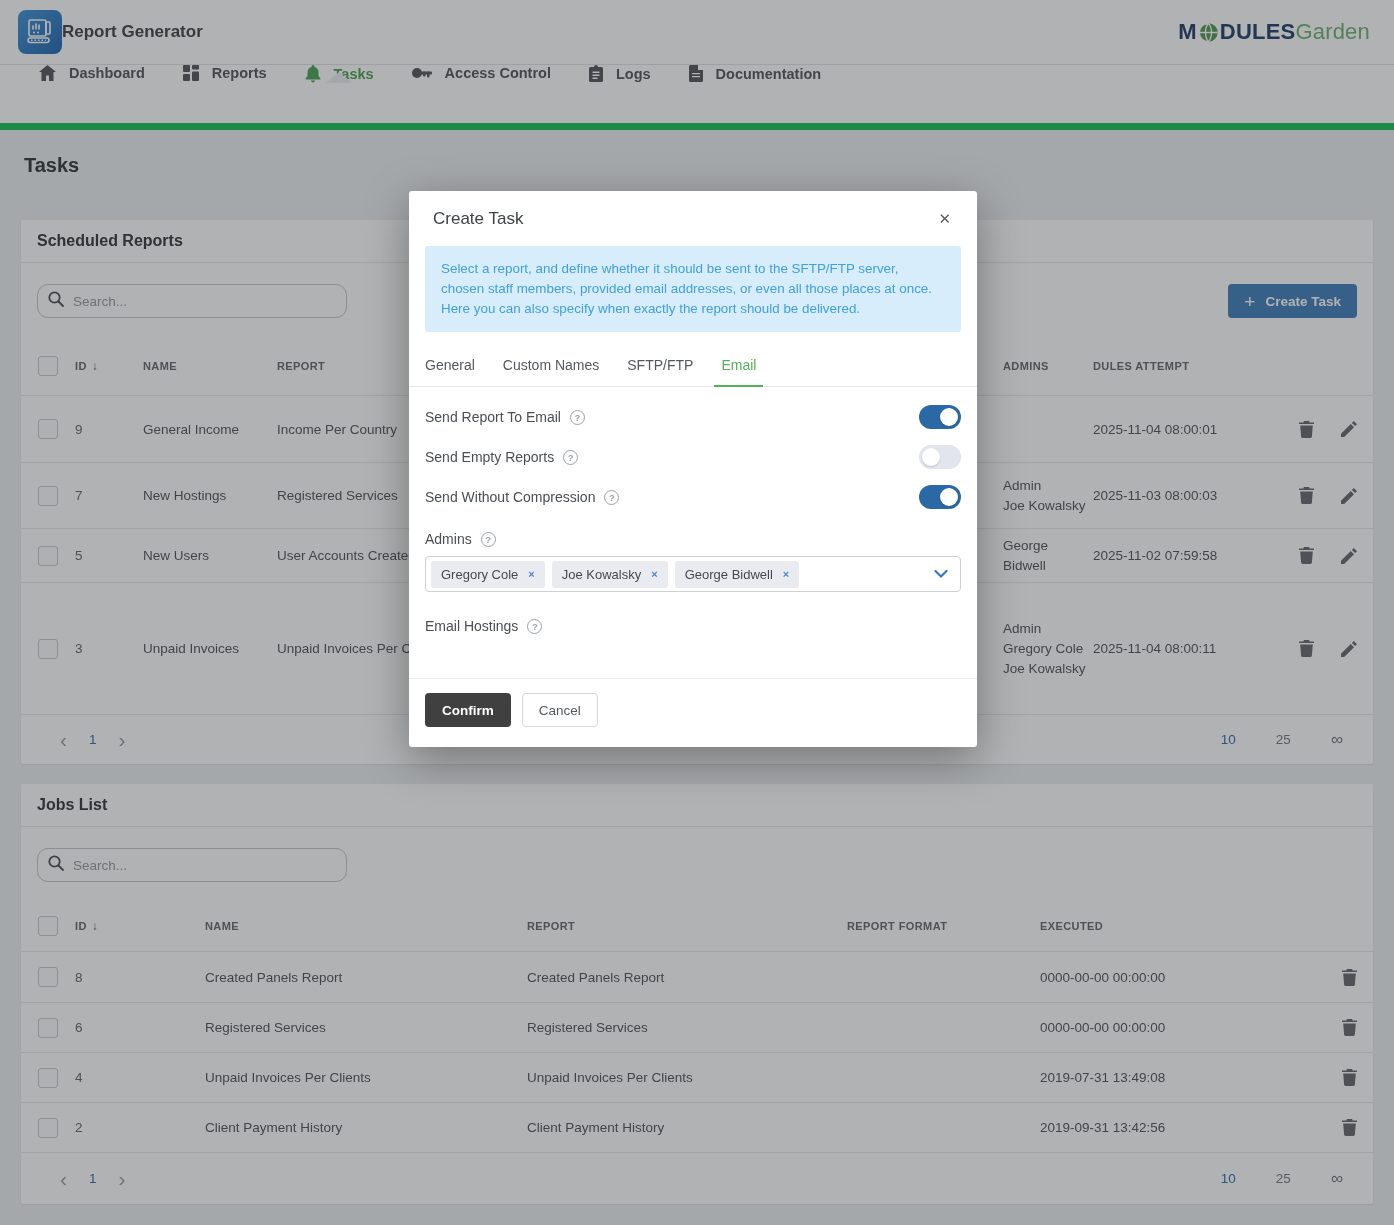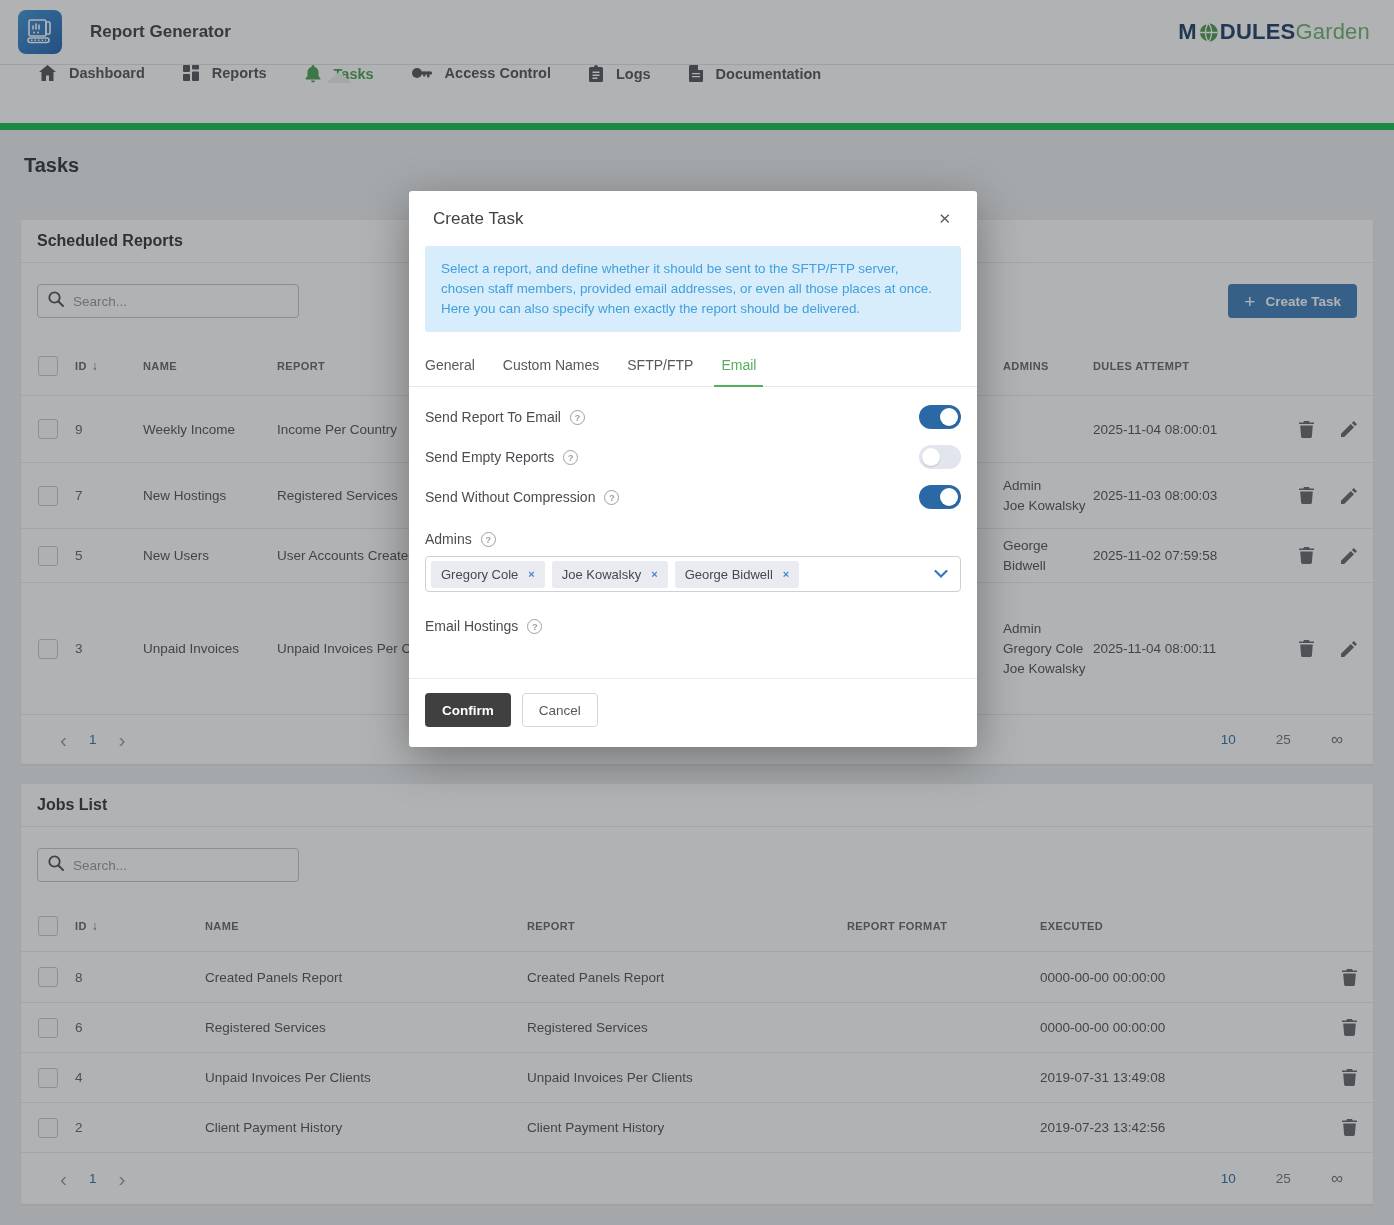--- a/index.html
+++ b/index.html
@@ -2,21 +2,21 @@
 <html><head>
 <meta charset="utf-8">
 <style>
   * { margin:0; padding:0; box-sizing:border-box; }
   html,body { width:1394px; height:1225px; }
   body { font-family:"Liberation Sans", sans-serif; background:#eef0f2; position:relative; overflow:hidden; }
 
   
   .topbar { height:65px; background:#fff; border-bottom:1px solid #e4e6e8;
             display:flex; align-items:center; justify-content:space-between; padding:0 24px 0 18px; }
-  .app-id { display:flex; align-items:center; gap:28px; }
+  .app-id { display:flex; align-items:center; gap:0; }
   .app-logo { width:44px; height:44px; border-radius:8px;
               background:linear-gradient(135deg,#4a9bd8,#2f6fb8);
               display:flex; align-items:center; justify-content:center; }
   .app-title { font-size:17px; font-weight:700; color:#4a4e52; }
   .brand { display:flex; align-items:center; font-size:22px; letter-spacing:.2px; }
   .brand .b-m, .brand .b-dules { font-weight:800; color:#2d4a73; }
   .brand .globe { width:21px; height:21px; margin:0 1px; display:inline-flex; }
   .brand .b-garden { font-weight:400; color:#76b87a; }
 
   
@@ -33,21 +33,21 @@
 
   
   .main { padding:0 21px; }
   .page-title { font-size:20px; font-weight:700; color:#3e4246; margin:24px 3px 43px; }
 
   .card { background:#fff; border-radius:2px; box-shadow:0 1px 2px rgba(40,44,48,.08); }
   .card + .card { margin-top:20px; }
   .card-title { padding:11px 16px; font-size:16px; font-weight:700; color:#3f4346;
                 border-bottom:1px solid #e9ebed; line-height:20px; }
   .toolbar { padding:21px 16px 18px; display:flex; align-items:center; justify-content:space-between; }
-  .search { width:262px; height:34px; border:1px solid #c6cacd; border-radius:4px;
+  .search { width:310px; height:34px; border:1px solid #c6cacd; border-radius:11px;
             display:flex; align-items:center; padding:0 10px; background:#fff; }
   .search input { border:0; outline:0; flex:1; font-family:"Liberation Sans",sans-serif;
                   font-size:13.5px; color:#55595d; margin-left:9px; background:transparent; }
   .search input::placeholder { color:#9ba1a6; }
   .btn-primary { display:flex; align-items:center; gap:10px; background:#4c86c0; color:#fff;
                  border:0; border-radius:4px; height:34px; padding:0 16px; font-size:13.5px;
                  font-weight:700; font-family:"Liberation Sans",sans-serif; cursor:pointer; }
   .btn-primary .plus { font-size:19px; font-weight:400; line-height:1; }
 
   
@@ -250,21 +250,21 @@
       <span class="c-admins th">ADMINS</span>
       <span class="c-last th">DULES ATTEMPT</span>
       <span class="c-actions"></span>
     </div>
 
     <div class="trow h66">
       <span class="c-check">
           <span class="checkbox"></span>
         </span>
       <span class="c-id cell c-id2">9</span>
-      <span class="c-name cell">Weekly Income</span>
+      <span class="c-name cell">General Income</span>
       <span class="c-report cell">Income Per Country</span>
       <span class="c-admins cell"></span>
       <span class="c-last cell">2025-11-04 08:00:01</span>
       <span class="c-actions">
         <span class="act">
             <svg width="15" height="17" viewBox="0 0 15 17" fill="#6d7175">
               <path d="M5 0 h5 l.7 1.5 H15 V3 H0 V1.5 h4.3 Z"></path>
               <path d="M1.2 4.5 h12.6 l-.9 11 A1.6 1.6 0 0 1 11.3 17 H3.7 a1.6 1.6 0 0 1 -1.6 -1.5 Z"></path>
             </svg>
           </span>
@@ -452,21 +452,21 @@
         </span>
     </div>
     <div class="trow">
       <span class="c-check">
           <span class="checkbox"></span>
         </span>
       <span class="c-id cell c-id2">2</span>
       <span class="c-name cell">Client Payment History</span>
       <span class="c-report cell">Client Payment History</span>
       <span class="c-format cell"></span>
-      <span class="c-exec cell">2019-07-23 13:42:56</span>
+      <span class="c-exec cell">2019-09-31 13:42:56</span>
       <span class="c-actions">
           <span class="act">
             <svg width="15" height="17" viewBox="0 0 15 17" fill="#6d7175">
               <path d="M5 0 h5 l.7 1.5 H15 V3 H0 V1.5 h4.3 Z"></path>
               <path d="M1.2 4.5 h12.6 l-.9 11 A1.6 1.6 0 0 1 11.3 17 H3.7 a1.6 1.6 0 0 1 -1.6 -1.5 Z"></path>
             </svg>
           </span>
         </span>
     </div>
 

